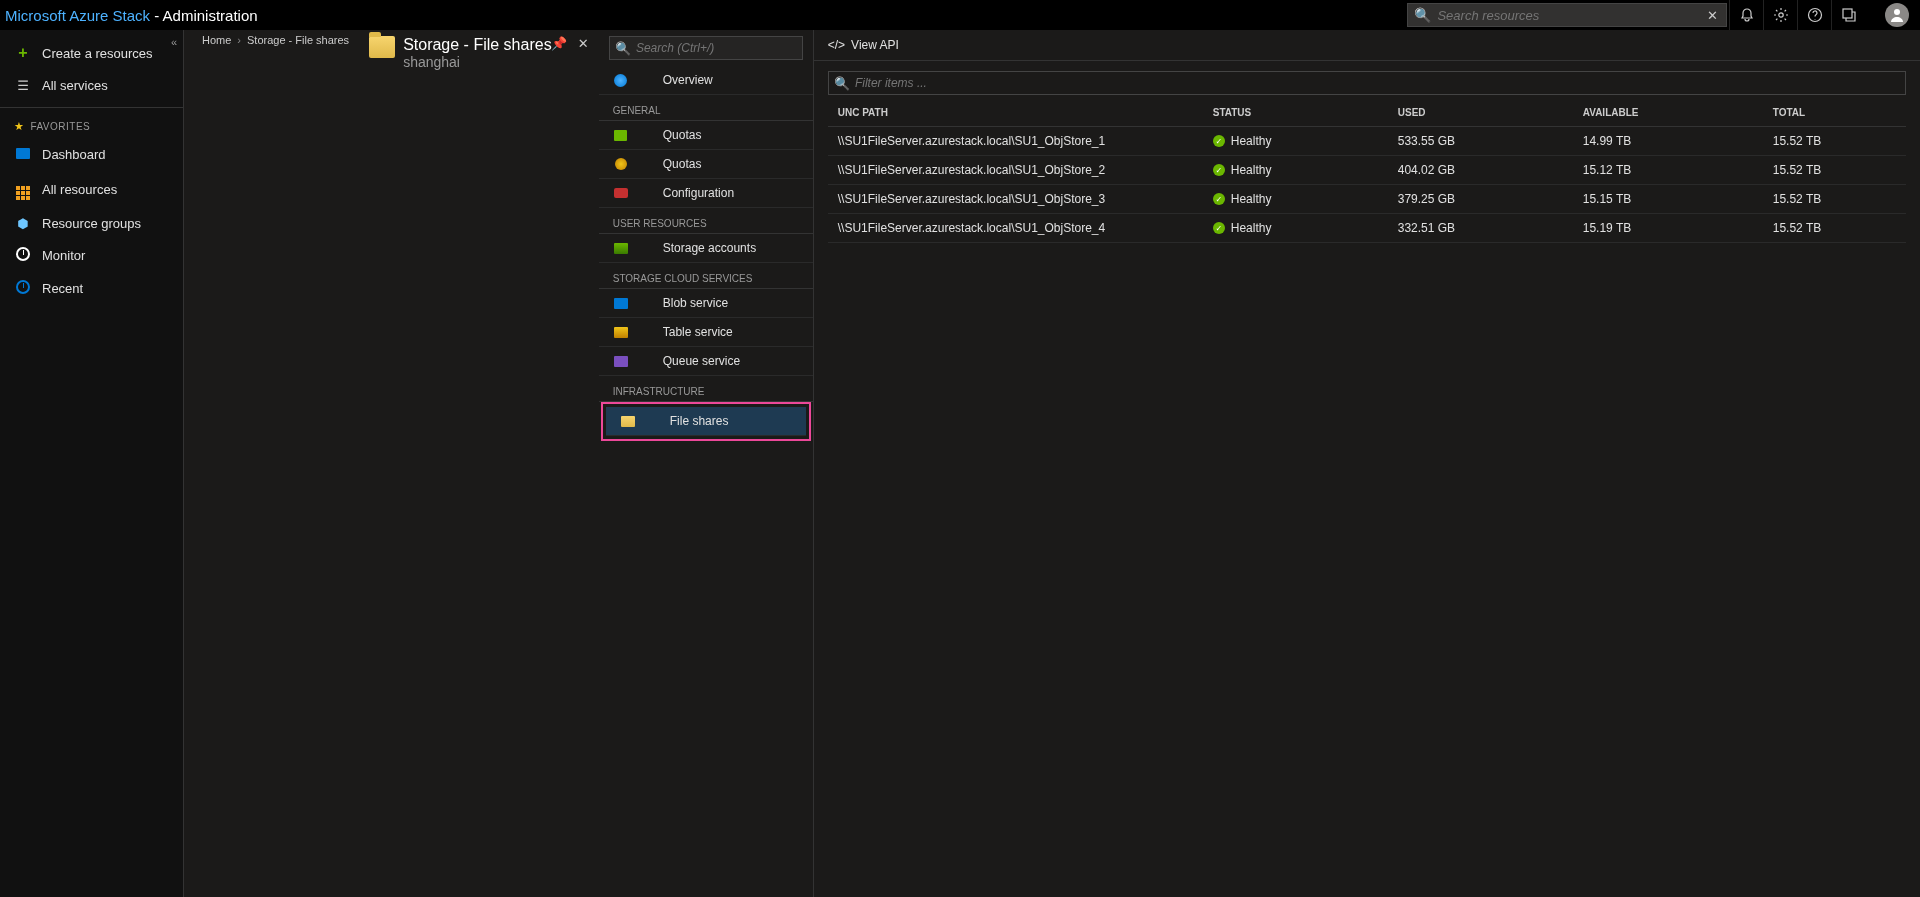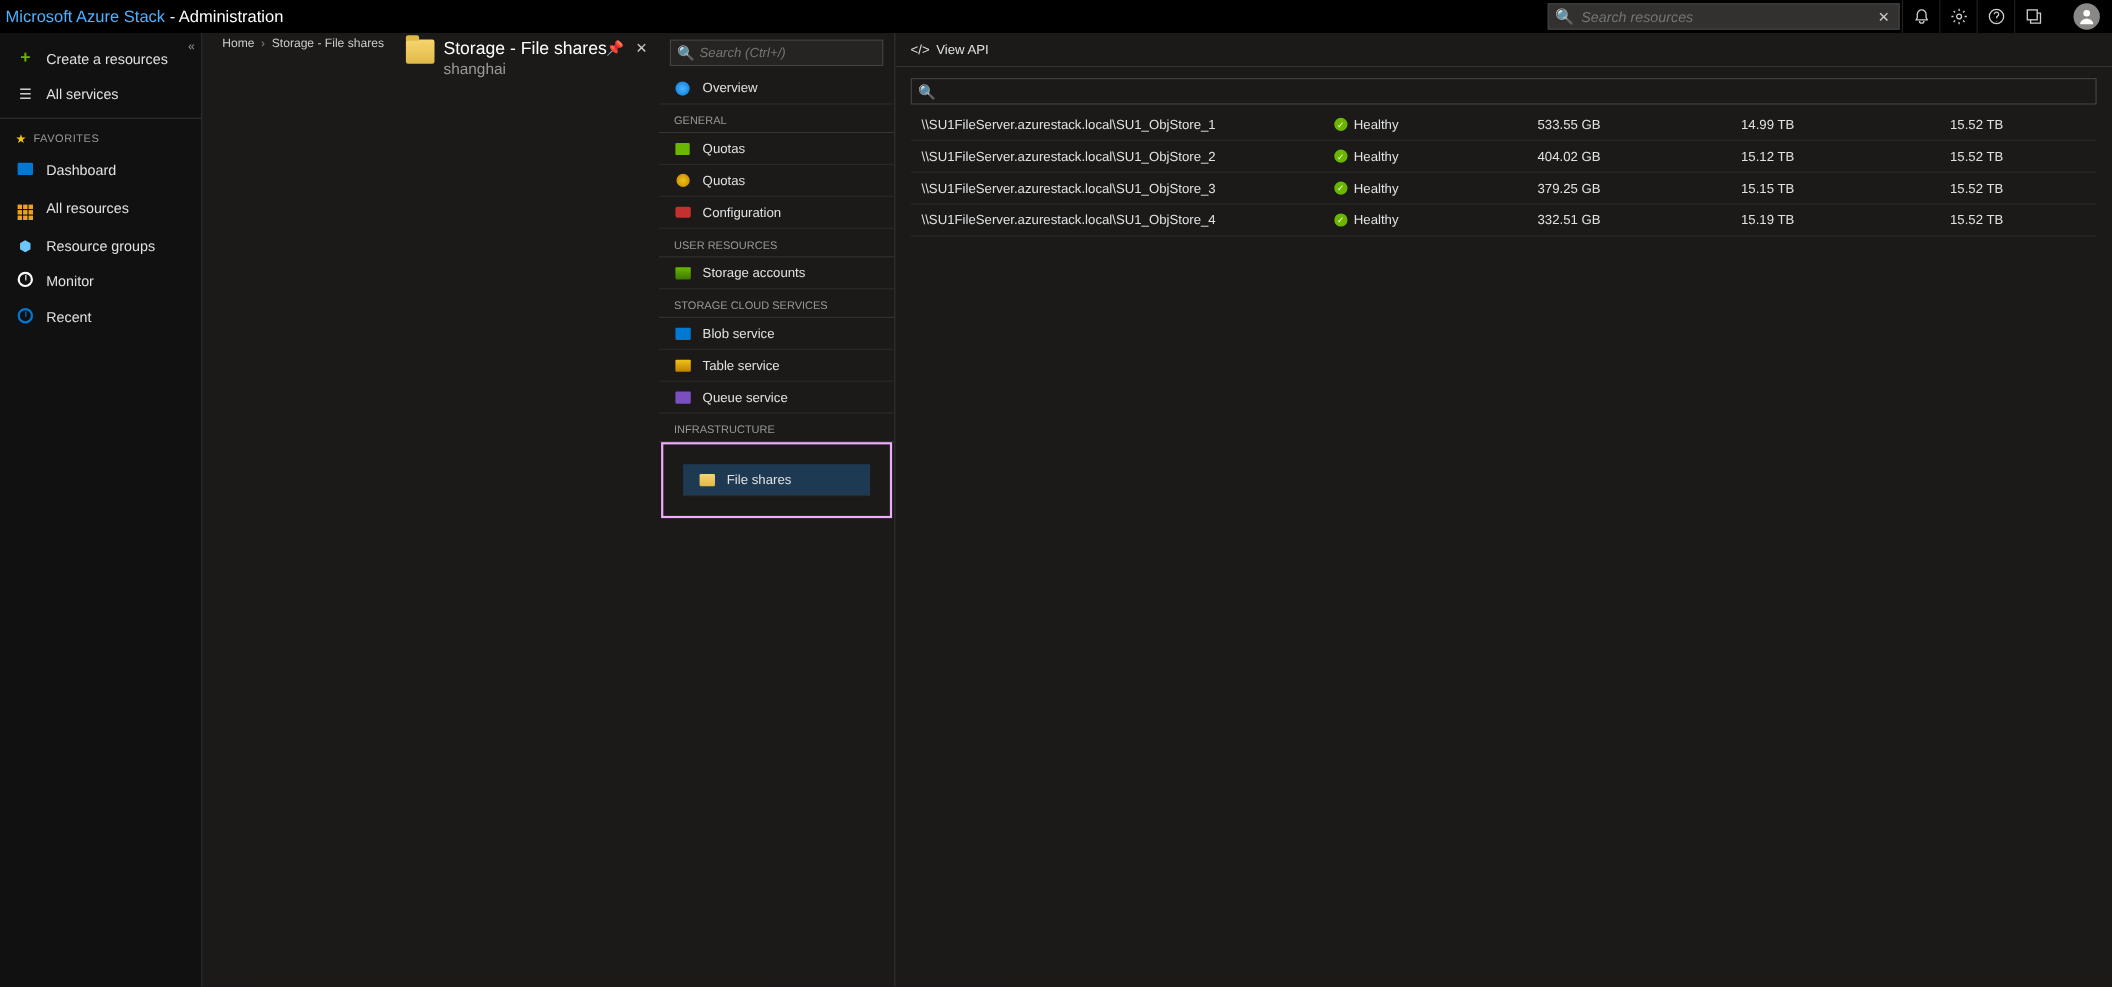--- a/index.html
+++ b/index.html
@@ -234,36 +234,37 @@
       margin-bottom: 0;
     }
     .menu-item {
       display: flex;
       align-items: center;
       padding: 7px 14px;
       font-size: 12px;
       color: #e1e1e1;
       cursor: pointer;
       border-bottom: 1px solid #2a2a2a;
+      gap: 24px;
     }
     .menu-item .micon {
       width: 16px;
       height: 14px;
       margin-right: 10px;
       display: inline-flex;
       align-items: center;
       justify-content: center;
       font-size: 11px;
     }
     .menu-item.selected {
       background: #1e3a52;
     }
     .highlight-box {
-      border: 2px solid #f0abfc;
-      padding: 18px;
+      border: 2px solid #ec4899;
+      padding: 3px;
       margin: 0 2px;
     }
     
     .main-blade {
       flex: 1;
       display: flex;
       flex-direction: column;
       position: relative;
     }
     .toolbar {
@@ -560,22 +561,30 @@
 
       <div class="main-blade">
         <div class="toolbar">
           <div class="toolbar-btn">
             <span class="ticon2">&lt;/&gt;</span>
             <span>View API</span>
           </div>
         </div>
         <div class="filter-wrap">
           <span style="color:#888;margin-right:4px;">🔍</span>
+          <input type="text" placeholder="Filter items ..." style="">
         </div>
         <div class="table-wrap">
+          <div class="thead">
+            <div class="col-path">UNC PATH</div>
+            <div class="col-status">STATUS</div>
+            <div class="col-used">USED</div>
+            <div class="col-avail">AVAILABLE</div>
+            <div class="col-total">TOTAL</div>
+          </div>
           <div id="table-body">
               <div class="trow">
                 <div class="col-path">\\SU1FileServer.azurestack.local\SU1_ObjStore_1</div>
                 <div class="col-status">
                   <span class="status-dot">✓</span>
                   <span>Healthy</span>
                 </div>
                 <div class="col-used">533.55 GB</div>
                 <div class="col-avail">14.99 TB</div>
                 <div class="col-total">15.52 TB</div>

